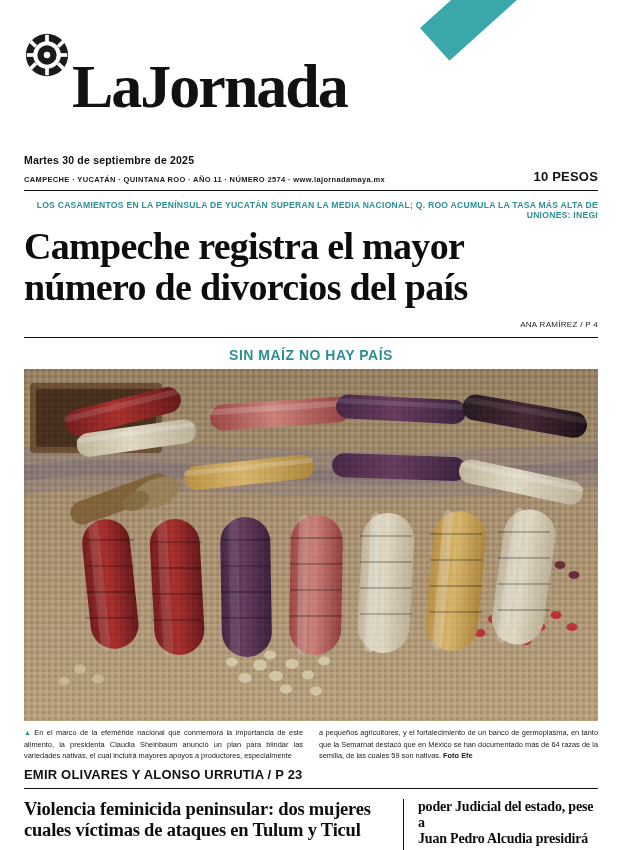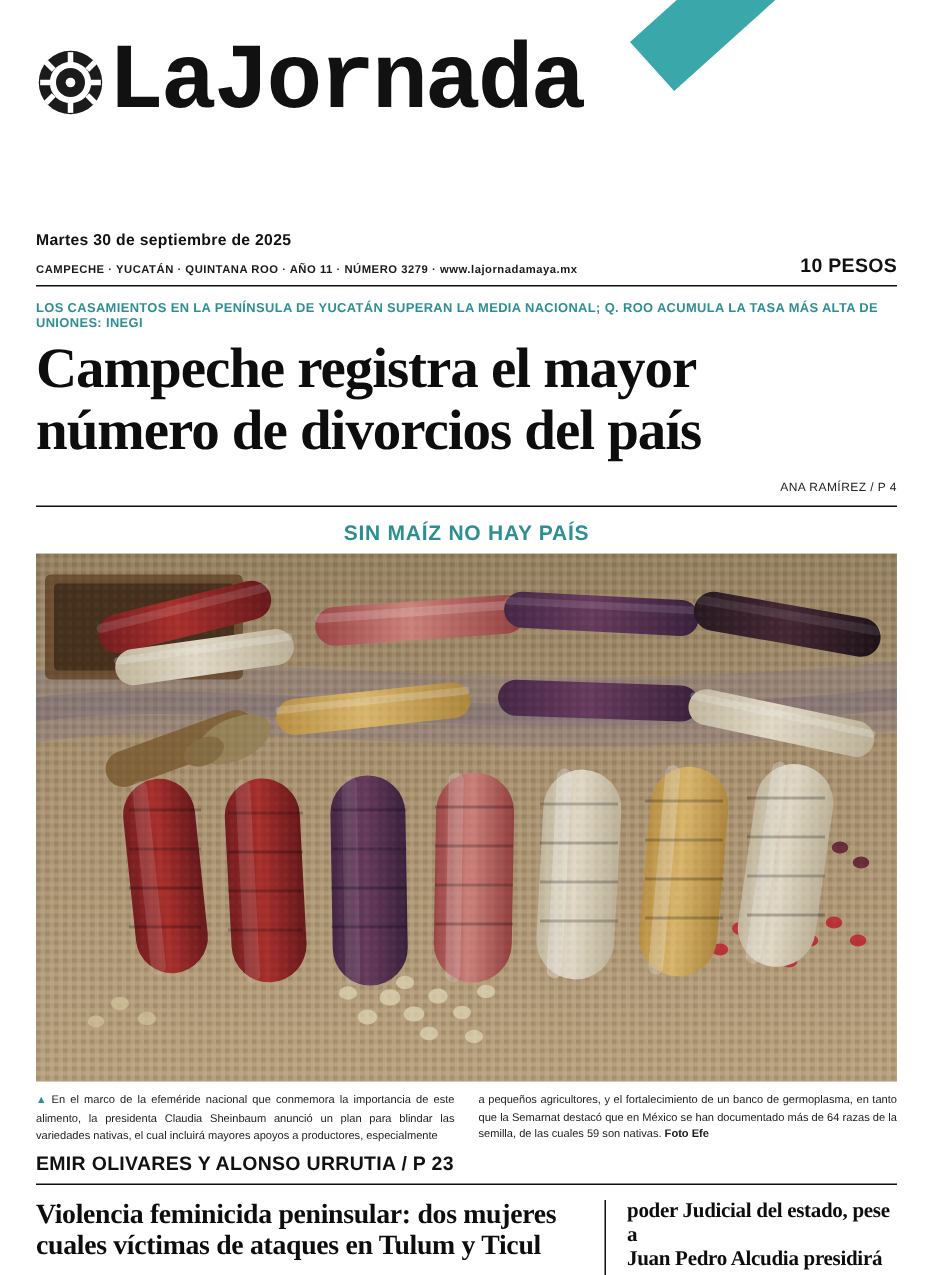--- a/index.html
+++ b/index.html
@@ -35,27 +35,28 @@
     align-items: flex-start;
   }
   .gear {
     width: 46px;
     height: 46px;
     margin-top: 6px;
     margin-right: 2px;
     flex: 0 0 auto;
   }
   .wordmark {
-    font-family: Liberation Mono, monospace;
+    font-family: Liberation Serif, serif;
     font-weight: bold;
     font-size: 62px;
     line-height: 0.92;
     letter-spacing: -2px;
     color: #111;
     white-space: nowrap;
+    margin-top: 32px;
   }
   .maya {
     text-align: right;
     font-family: "Liberation Sans", sans-serif;
     font-weight: 300;
     font-size: 34px;
     letter-spacing: 7px;
     color: #2e8f93;
     margin-top: 2px;
     margin-right: 86px;
@@ -136,20 +137,21 @@
 
   
   .kicker {
     margin-top: 9px;
     font-family: "Liberation Sans", sans-serif;
     font-weight: bold;
     font-size: 8.6px;
     letter-spacing: 0.25px;
     color: #2e8f93;
     text-transform: uppercase;
+    text-align: right;
   }
   .headline {
     margin-top: 6px;
     font-family: "Liberation Serif", serif;
     font-weight: bold;
     font-size: 38px;
     line-height: 1.08;
     letter-spacing: -0.7px;
     color: #0d0d0d;
   }
@@ -290,21 +292,21 @@
 
     <div class="ribbon">
       <div class="ribbon-band"></div>
       <div class="ribbon-text">CAMPECHE</div>
     </div>
   </div>
 
   <div class="dateline">
     <div class="date">Martes 30 de septiembre de 2025</div>
     <div class="dateline-row">
-      <div class="editions">CAMPECHE · YUCATÁN · QUINTANA ROO · AÑO 11 · NÚMERO 3279 · www.lajornadamaya.mx</div>
+      <div class="editions">CAMPECHE · YUCATÁN · QUINTANA ROO · AÑO 11 · NÚMERO 2574 · www.lajornadamaya.mx</div>
       <div class="price">10 PESOS</div>
     </div>
   </div>
   <hr class="rule">
 
   <div class="kicker">LOS CASAMIENTOS EN LA PENÍNSULA DE YUCATÁN SUPERAN LA MEDIA NACIONAL; Q. ROO ACUMULA LA TASA MÁS ALTA DE UNIONES: INEGI</div>
   <div class="headline">
     <div>Campeche registra el mayor</div>
     <div>número de divorcios del país</div>
   </div>

